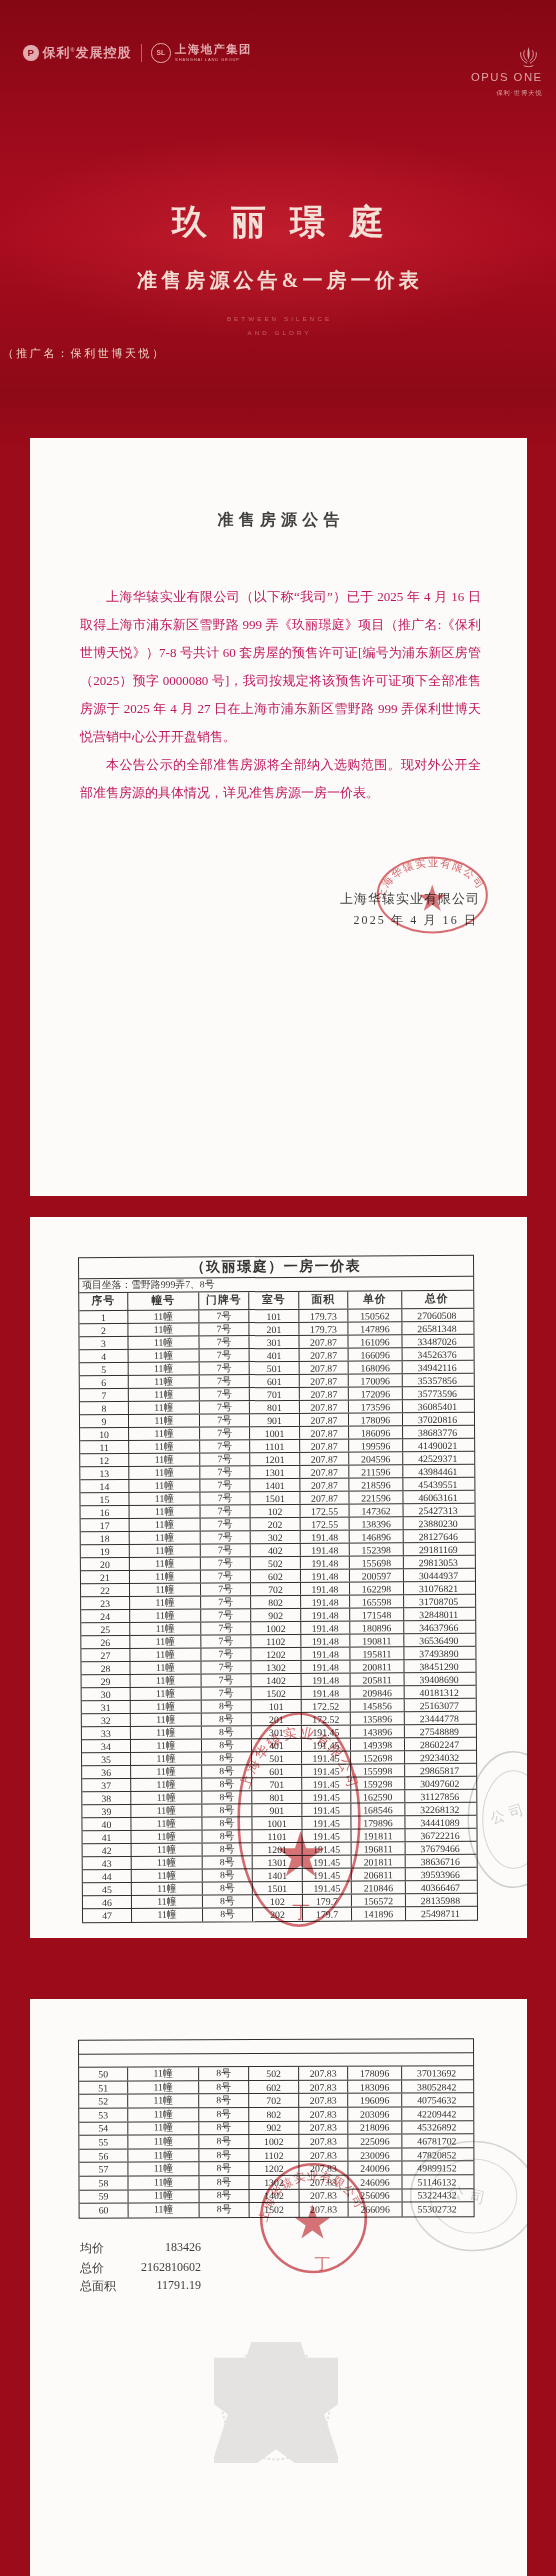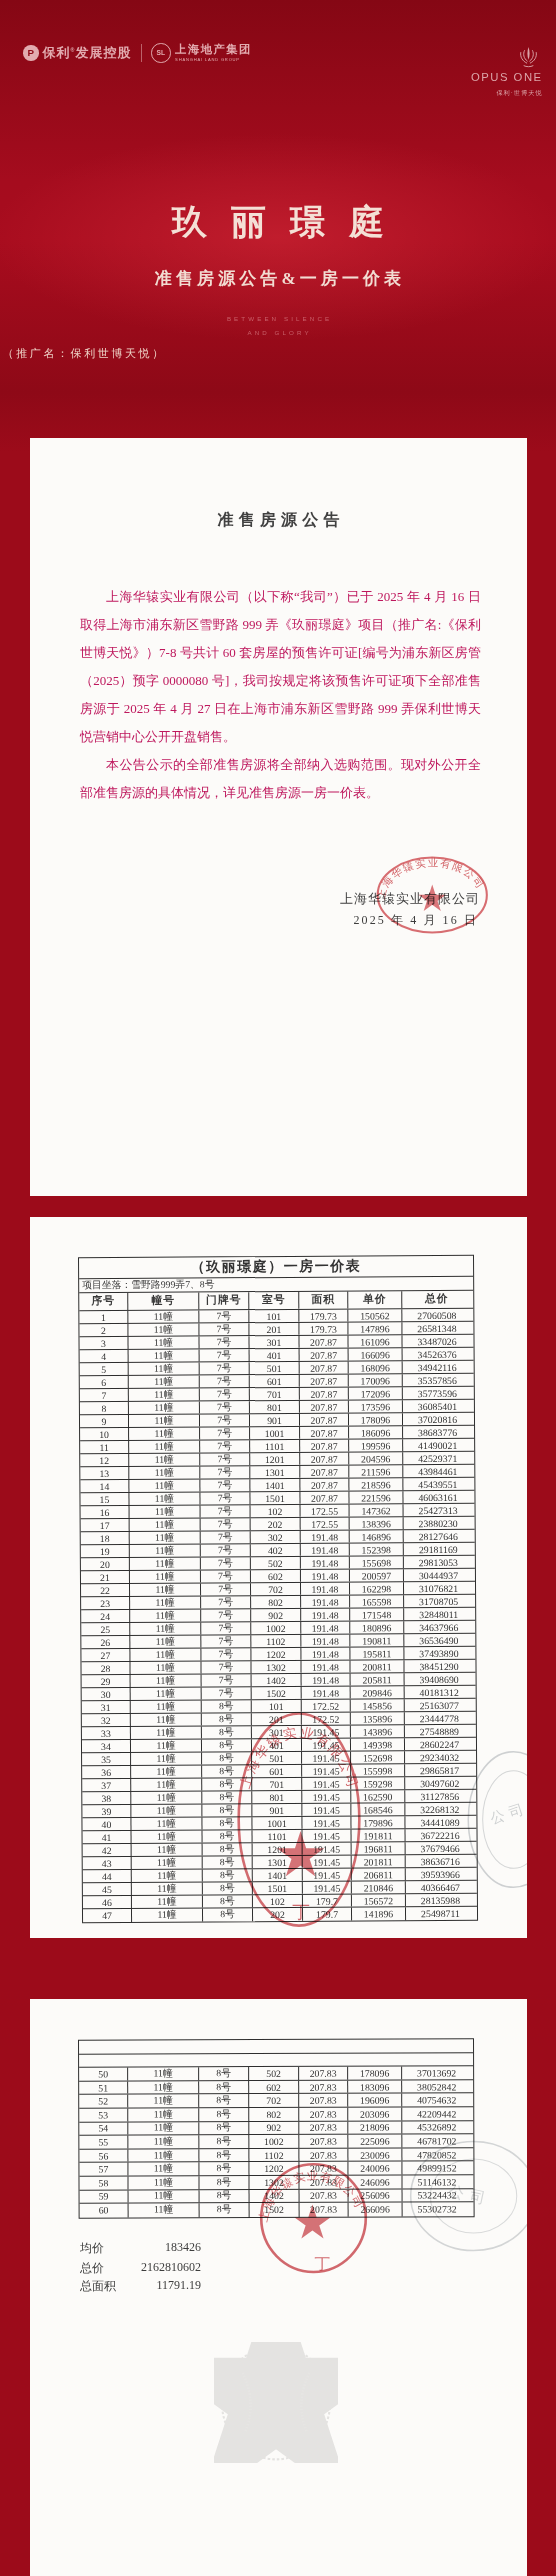--- a/index.html
+++ b/index.html
@@ -22,21 +22,21 @@
     justify-content:center;font-size:6.7px;font-weight:bold;font-family:"Liberation Sans",sans-serif;}
   .land-block{display:flex;flex-direction:column;line-height:1.1;margin-left:4.6px;}
   .land-cn{font-size:11.3px;font-weight:bold;letter-spacing:1.5px;}
   .land-en{font-size:4.1px;letter-spacing:0.8px;margin-top:2.1px;font-family:"Liberation Sans",sans-serif;}
   .brand-right{position:absolute;right:13.4px;top:44px;width:82px;text-align:right;color:#dca5a9;}
   .opus-title{font-size:11.3px;letter-spacing:1.5px;font-family:"Liberation Sans",sans-serif;margin-top:1px;}
   .opus-sub{font-size:6.2px;letter-spacing:1px;margin-top:6.2px;}
   
   .hero-title{position:absolute;top:199px;left:0;width:100%;text-align:center;font-size:35px;font-weight:bold;
     color:#f4e0d6;letter-spacing:24px;text-indent:24px;}
-  .hero-sub{position:absolute;top:267px;left:0;width:100%;text-align:center;font-size:17px;font-weight:bold;
+  .hero-sub{position:absolute;top:267px;left:0;width:100%;text-align:center;font-size:20px;font-weight:bold;
     color:#f2dcd2;letter-spacing:4.1px;text-indent:4.1px;}
   .hero-tag{position:absolute;left:0;width:100%;text-align:center;font-size:6.2px;letter-spacing:3.1px;text-indent:3.1px;
     color:rgba(233,160,165,.55);font-family:"Liberation Sans",sans-serif;}
   .hero-promo{position:absolute;top:346px;left:0;width:100%;font-size:11px;
     color:#eed2c6;letter-spacing:2.6px;text-indent:2.6px;}
   
   .doc{position:absolute;left:30px;width:497px;background:#fcfbf9;overflow:hidden;color:#3a3a3a;}
   #doc1{top:438px;height:758px;}
   #doc2{top:1217px;height:721px;}
   #doc3{top:1999px;height:770px;}

